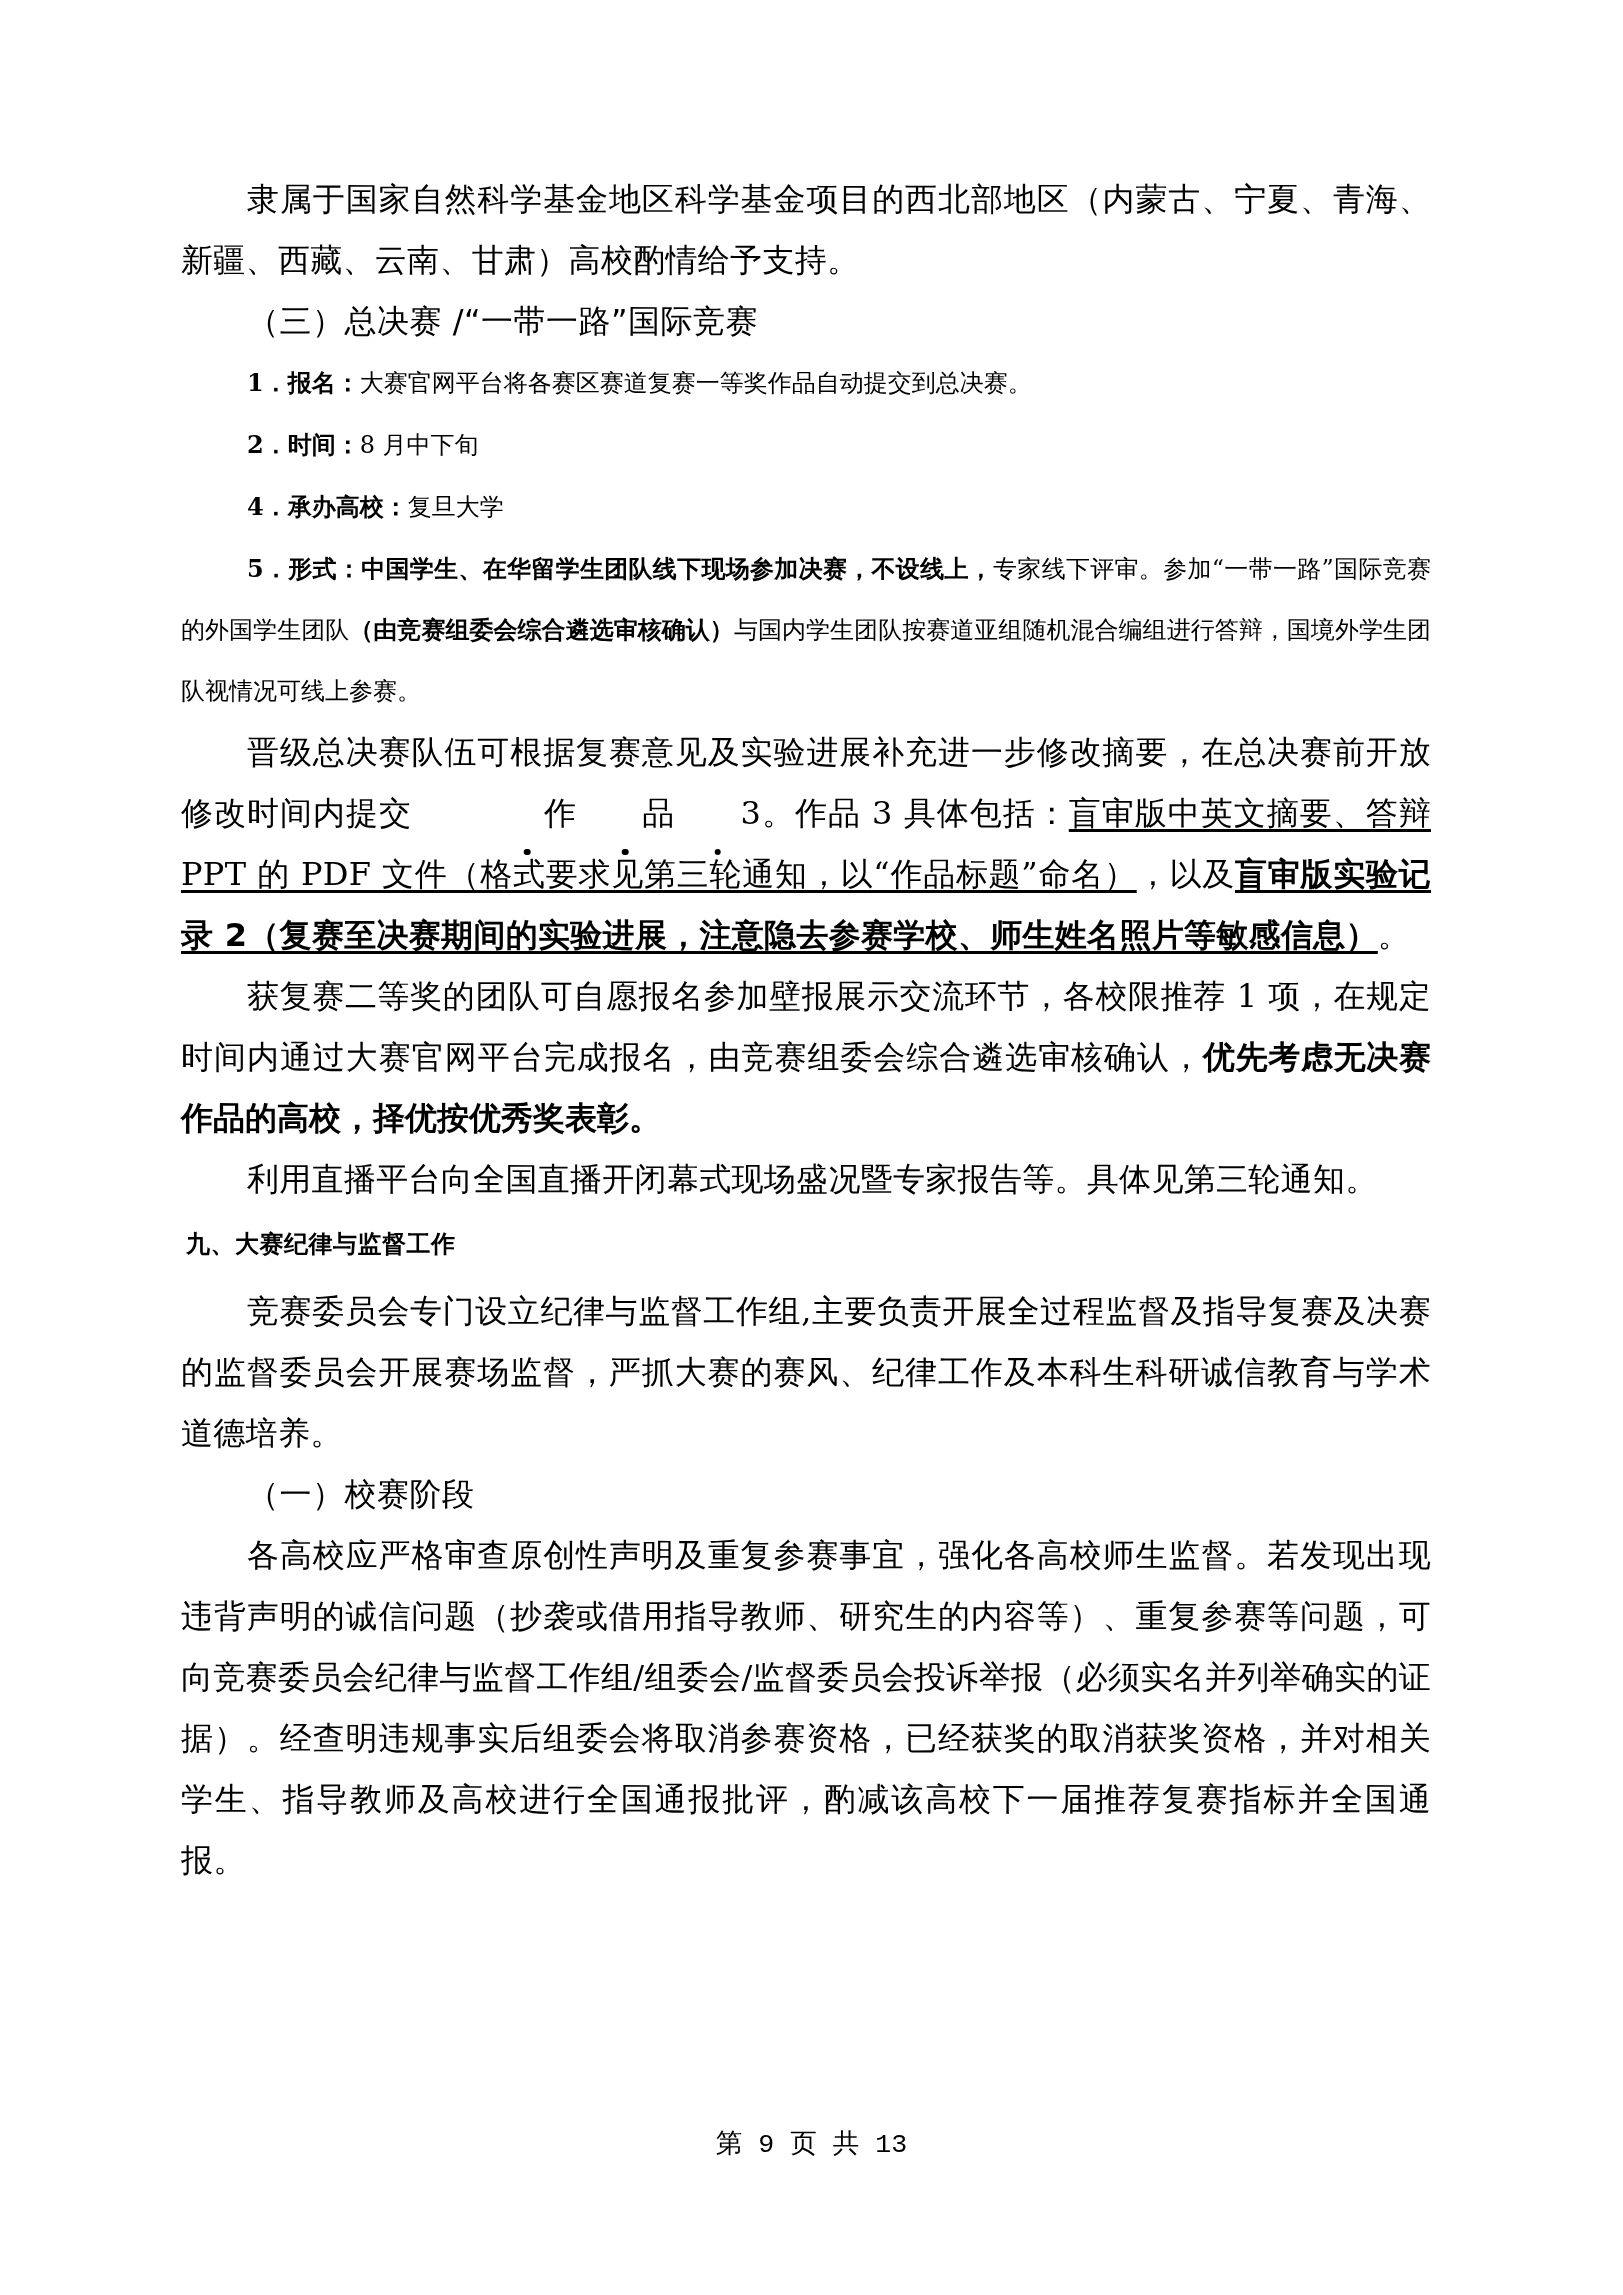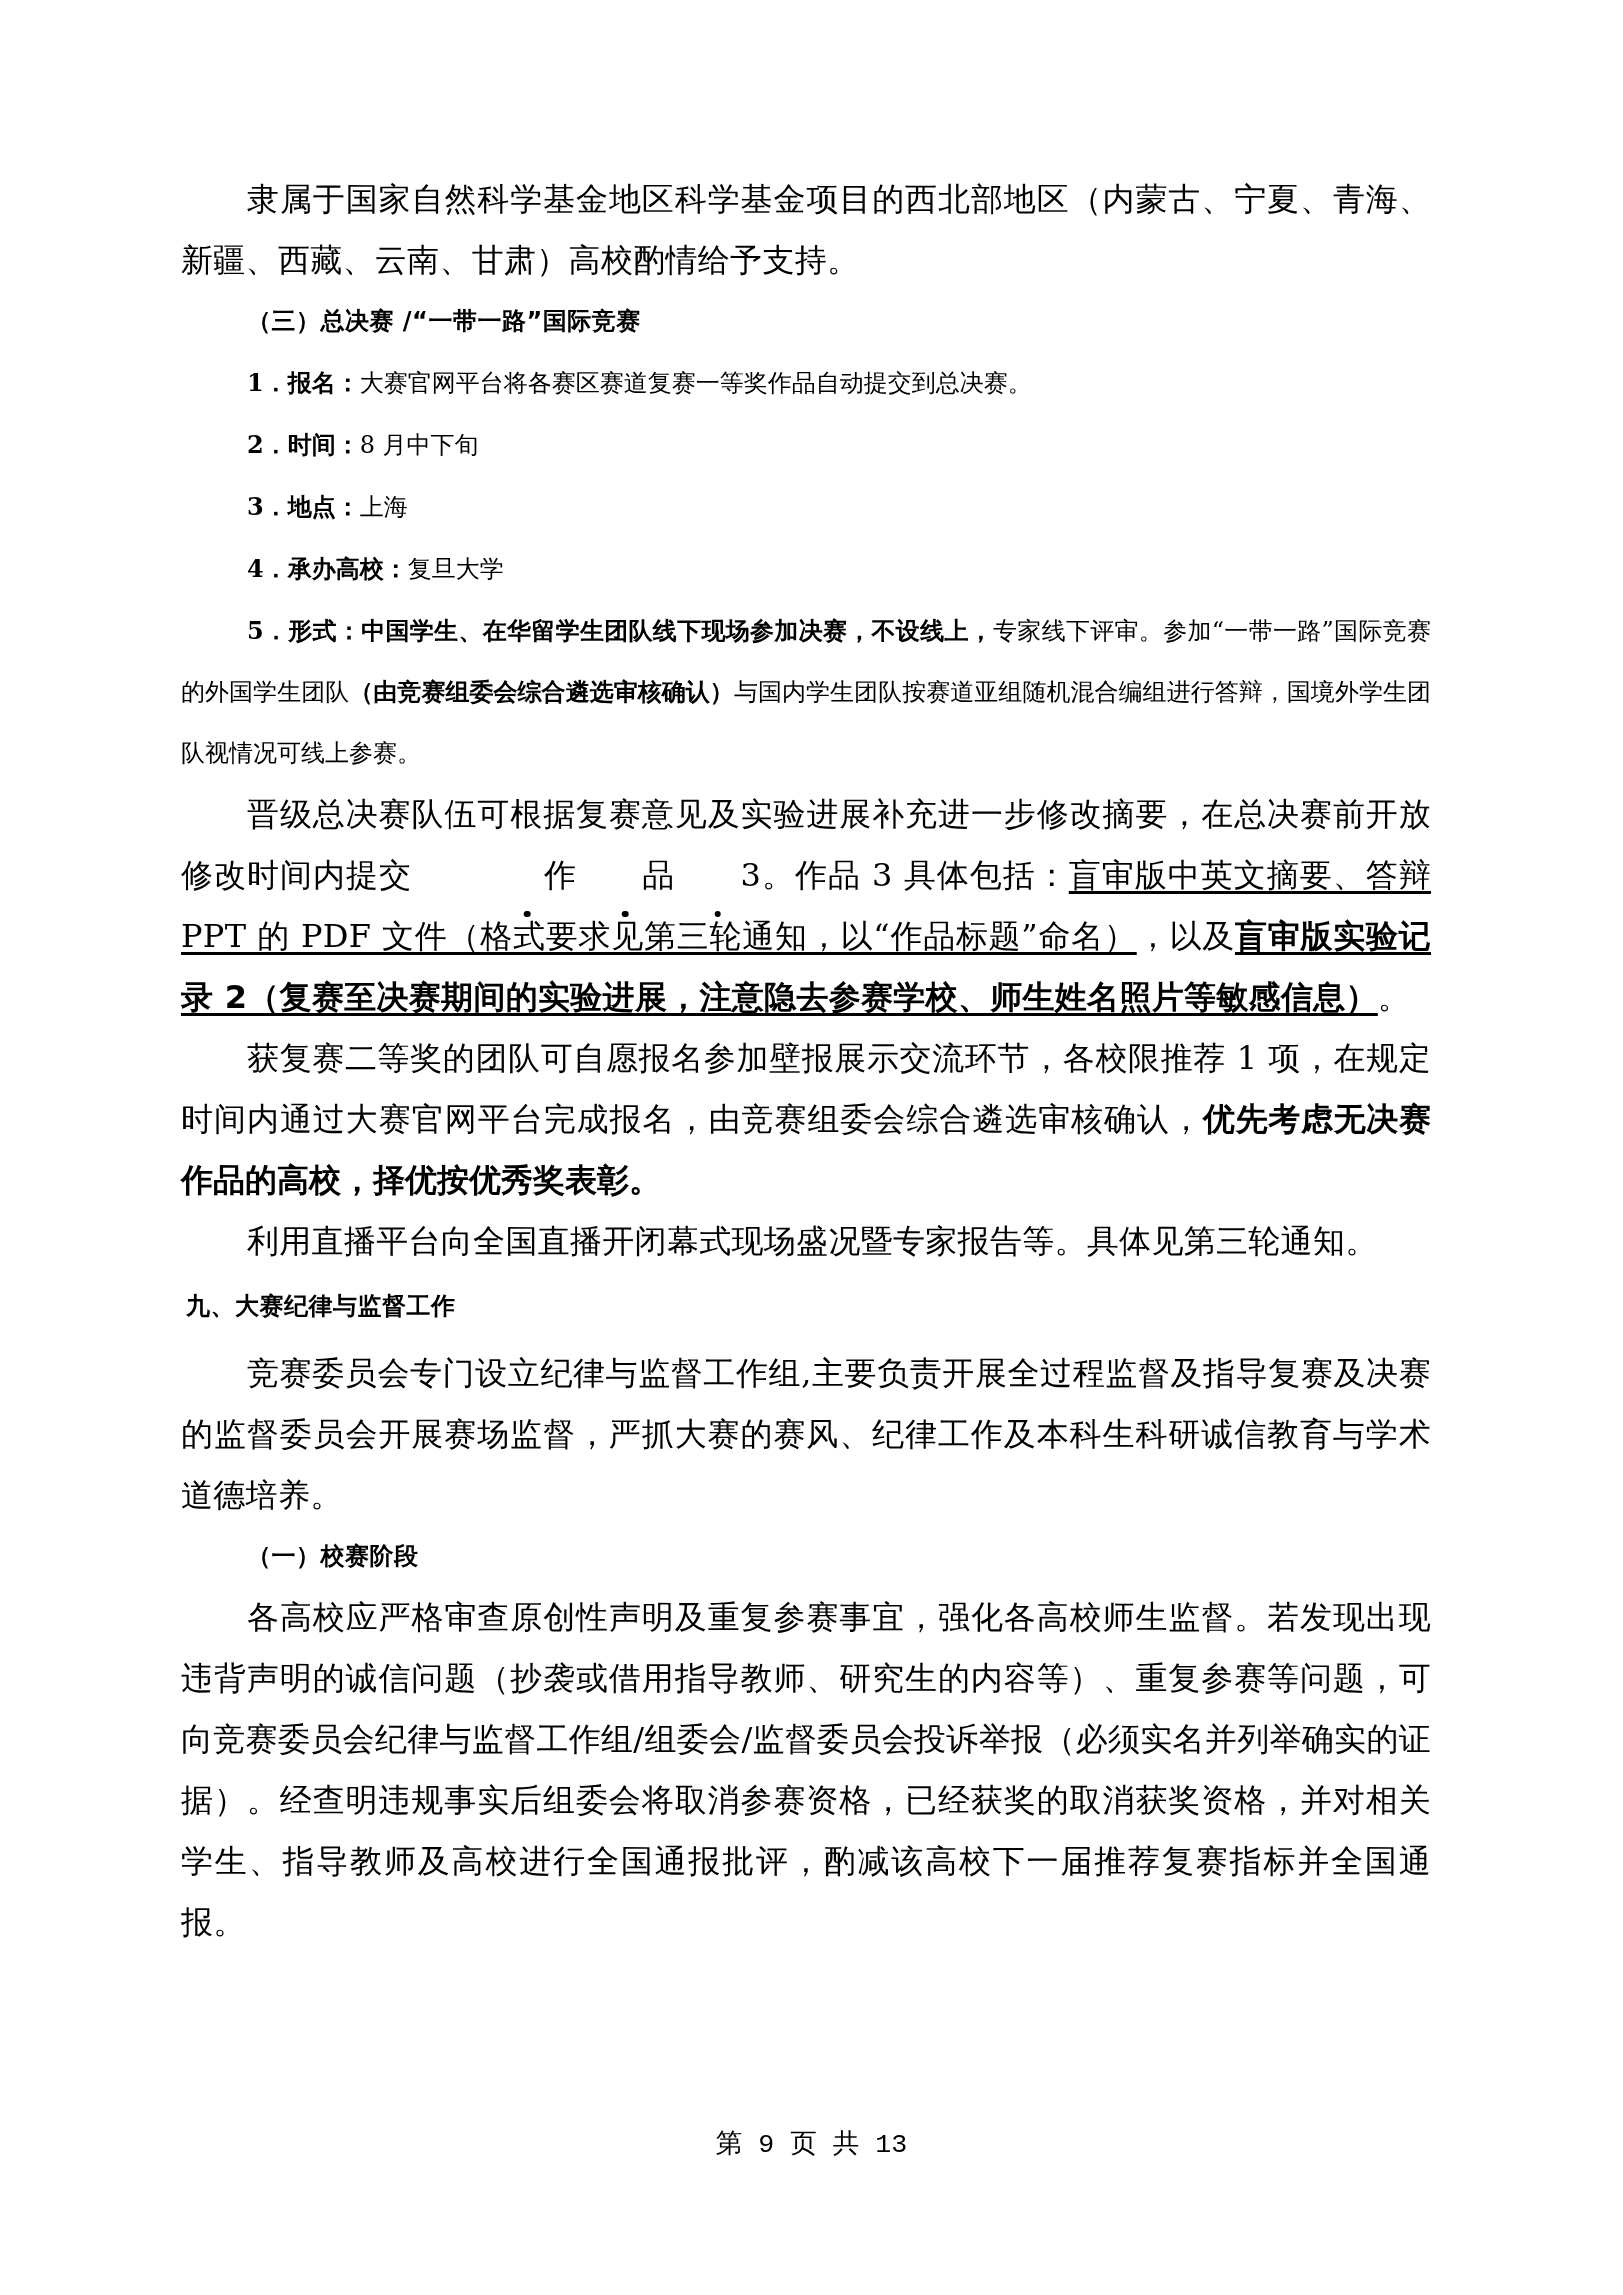--- a/index.html
+++ b/index.html
@@ -105,22 +105,22 @@
     font-weight: bold;
     font-size: 24px;
     line-height: 61px;
     margin: 5px;
     letter-spacing: 0.5px;
   }
 
   
   .sub-heading {
     font-family: "DejaVu Sans", "Liberation Sans", sans-serif;
-    font-weight: bold;
-    font-size: 24px;
+    font-weight: normal;
+    font-size: 32px;
     line-height: 61px;
     margin: 0;
     text-indent: 66px;
     letter-spacing: 0.5px;
   }
 
   
   .li {
     font-size: 24px;
     line-height: 61px;
@@ -150,21 +150,20 @@
   <div id="content">
 
     <p class="p indent2">隶属于国家自然科学基金地区科学基金项目的西北部地区（内蒙古、宁夏、青海、新疆、西藏、云南、甘肃）高校酌情给予支持。</p>
 
     <p class="sub-heading">（三）总决赛 /“一带一路”国际竞赛</p>
 
     <p class="li"><span class="bs">1．</span><span class="b">报名：</span><span>大赛官网平台将各赛区赛道复赛一等奖作品自动提交到总决赛。</span></p>
 
     <p class="li"><span class="bs">2．</span><span class="b">时间：</span><span>8 月中下旬</span></p>
 
-    <p class="li"><span class="bs">3．</span><span class="b">地点：</span><span>上海</span></p>
 
     <p class="li"><span class="bs">4．</span><span class="b">承办高校：</span><span>复旦大学</span></p>
 
     <p class="li"><span class="bs">5．</span><span class="b">形式：</span><span class="b">中国学生、在华留学生团队线下现场参加决赛，不设线上，</span><span>专家线下评审。参加“一带一路”国际竞赛的外国学生团队</span><span class="b">（由竞赛组委会综合遴选审核确认）</span><span>与国内学生团队按赛道亚组随机混合编组进行答辩，国境外学生团队视情况可线上参赛。</span></p>
 
     <p class="p indent2"><span>晋级总决赛队伍可根据复赛意见及实验进展补充进一步修改摘要，在总决赛前开放修改时间内提交</span><span class="dots"><span class="dotchar">作</span><span class="dotchar">品</span><span class="dotchar">3</span></span><span>。作品 3 具体包括：</span><span class="u">盲审版中英文摘要、答辩 PPT 的 PDF 文件（格式要求见第三轮通知，以“作品标题”命名）</span><span>，以及</span><span class="bu">盲审版实验记录 2（复赛至决赛期间的实验进展，注意隐去参赛学校、师生姓名照片等敏感信息）</span><span>。</span></p>
 
     <p class="p indent2"><span>获复赛二等奖的团队可自愿报名参加壁报展示交流环节，各校限推荐 1 项，在规定时间内通过大赛官网平台完成报名，由竞赛组委会综合遴选审核确认，</span><span class="b">优先考虑无决赛作品的高校，择优按优秀奖表彰。</span></p>
 
 

